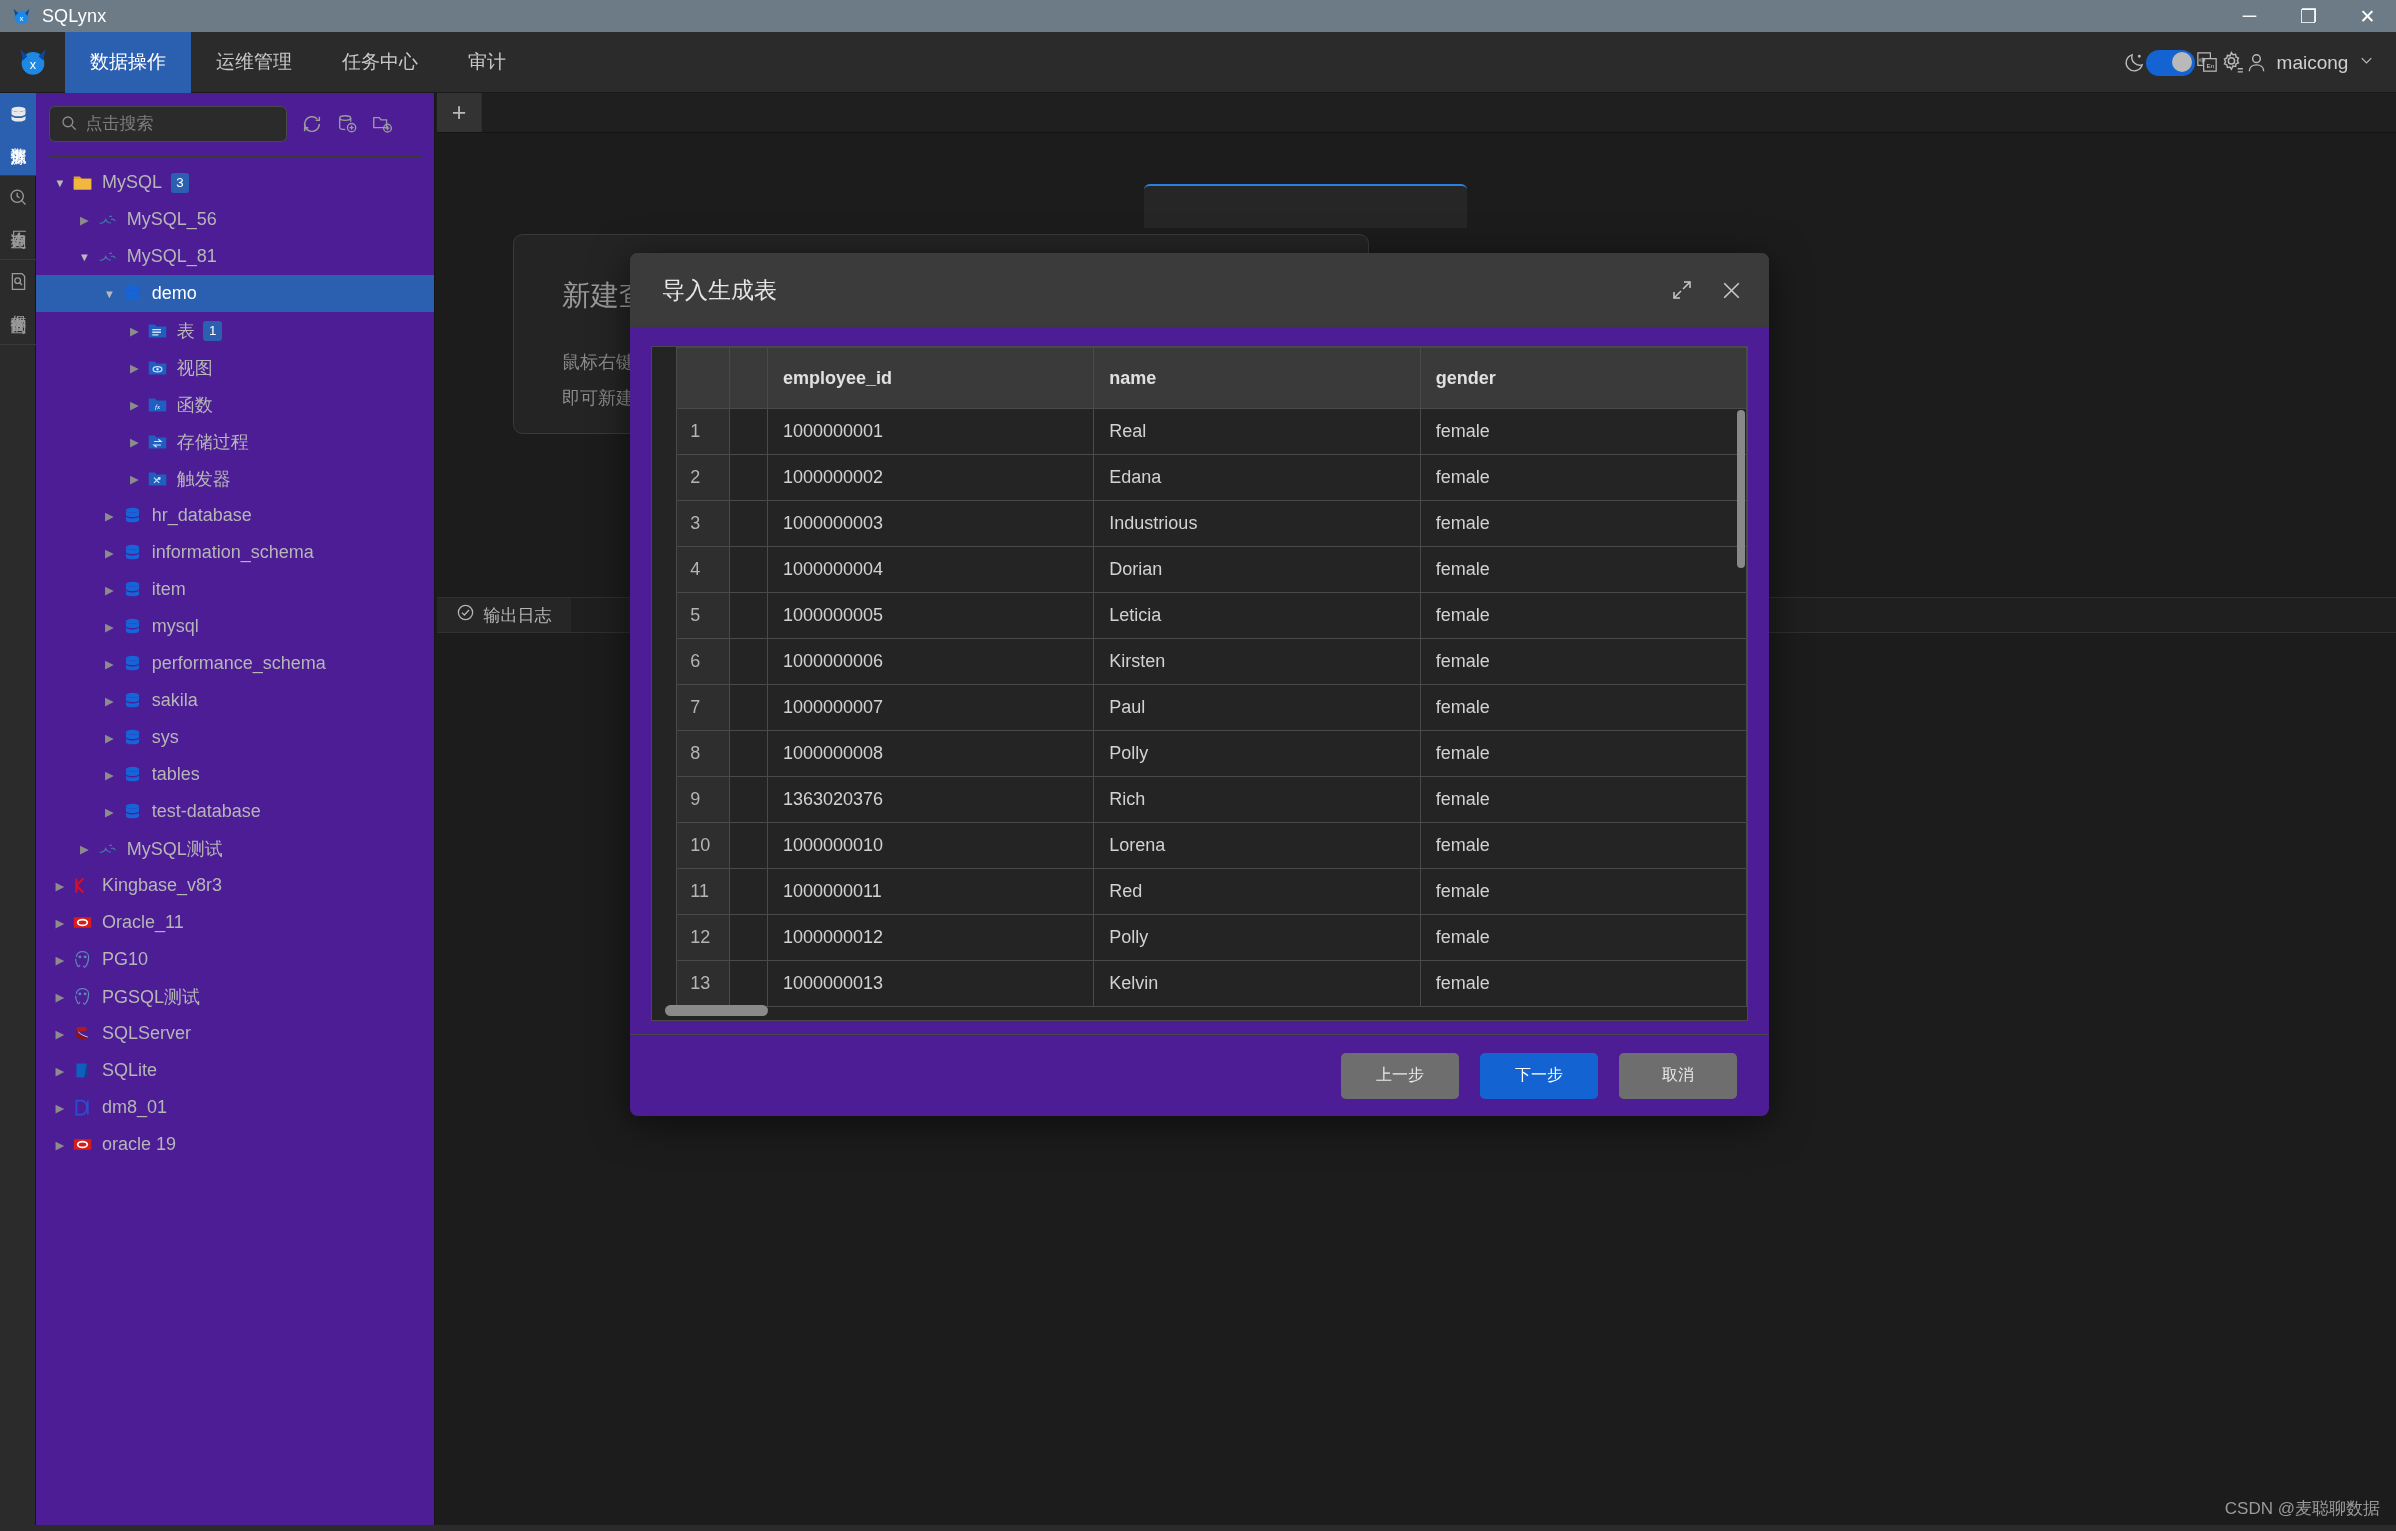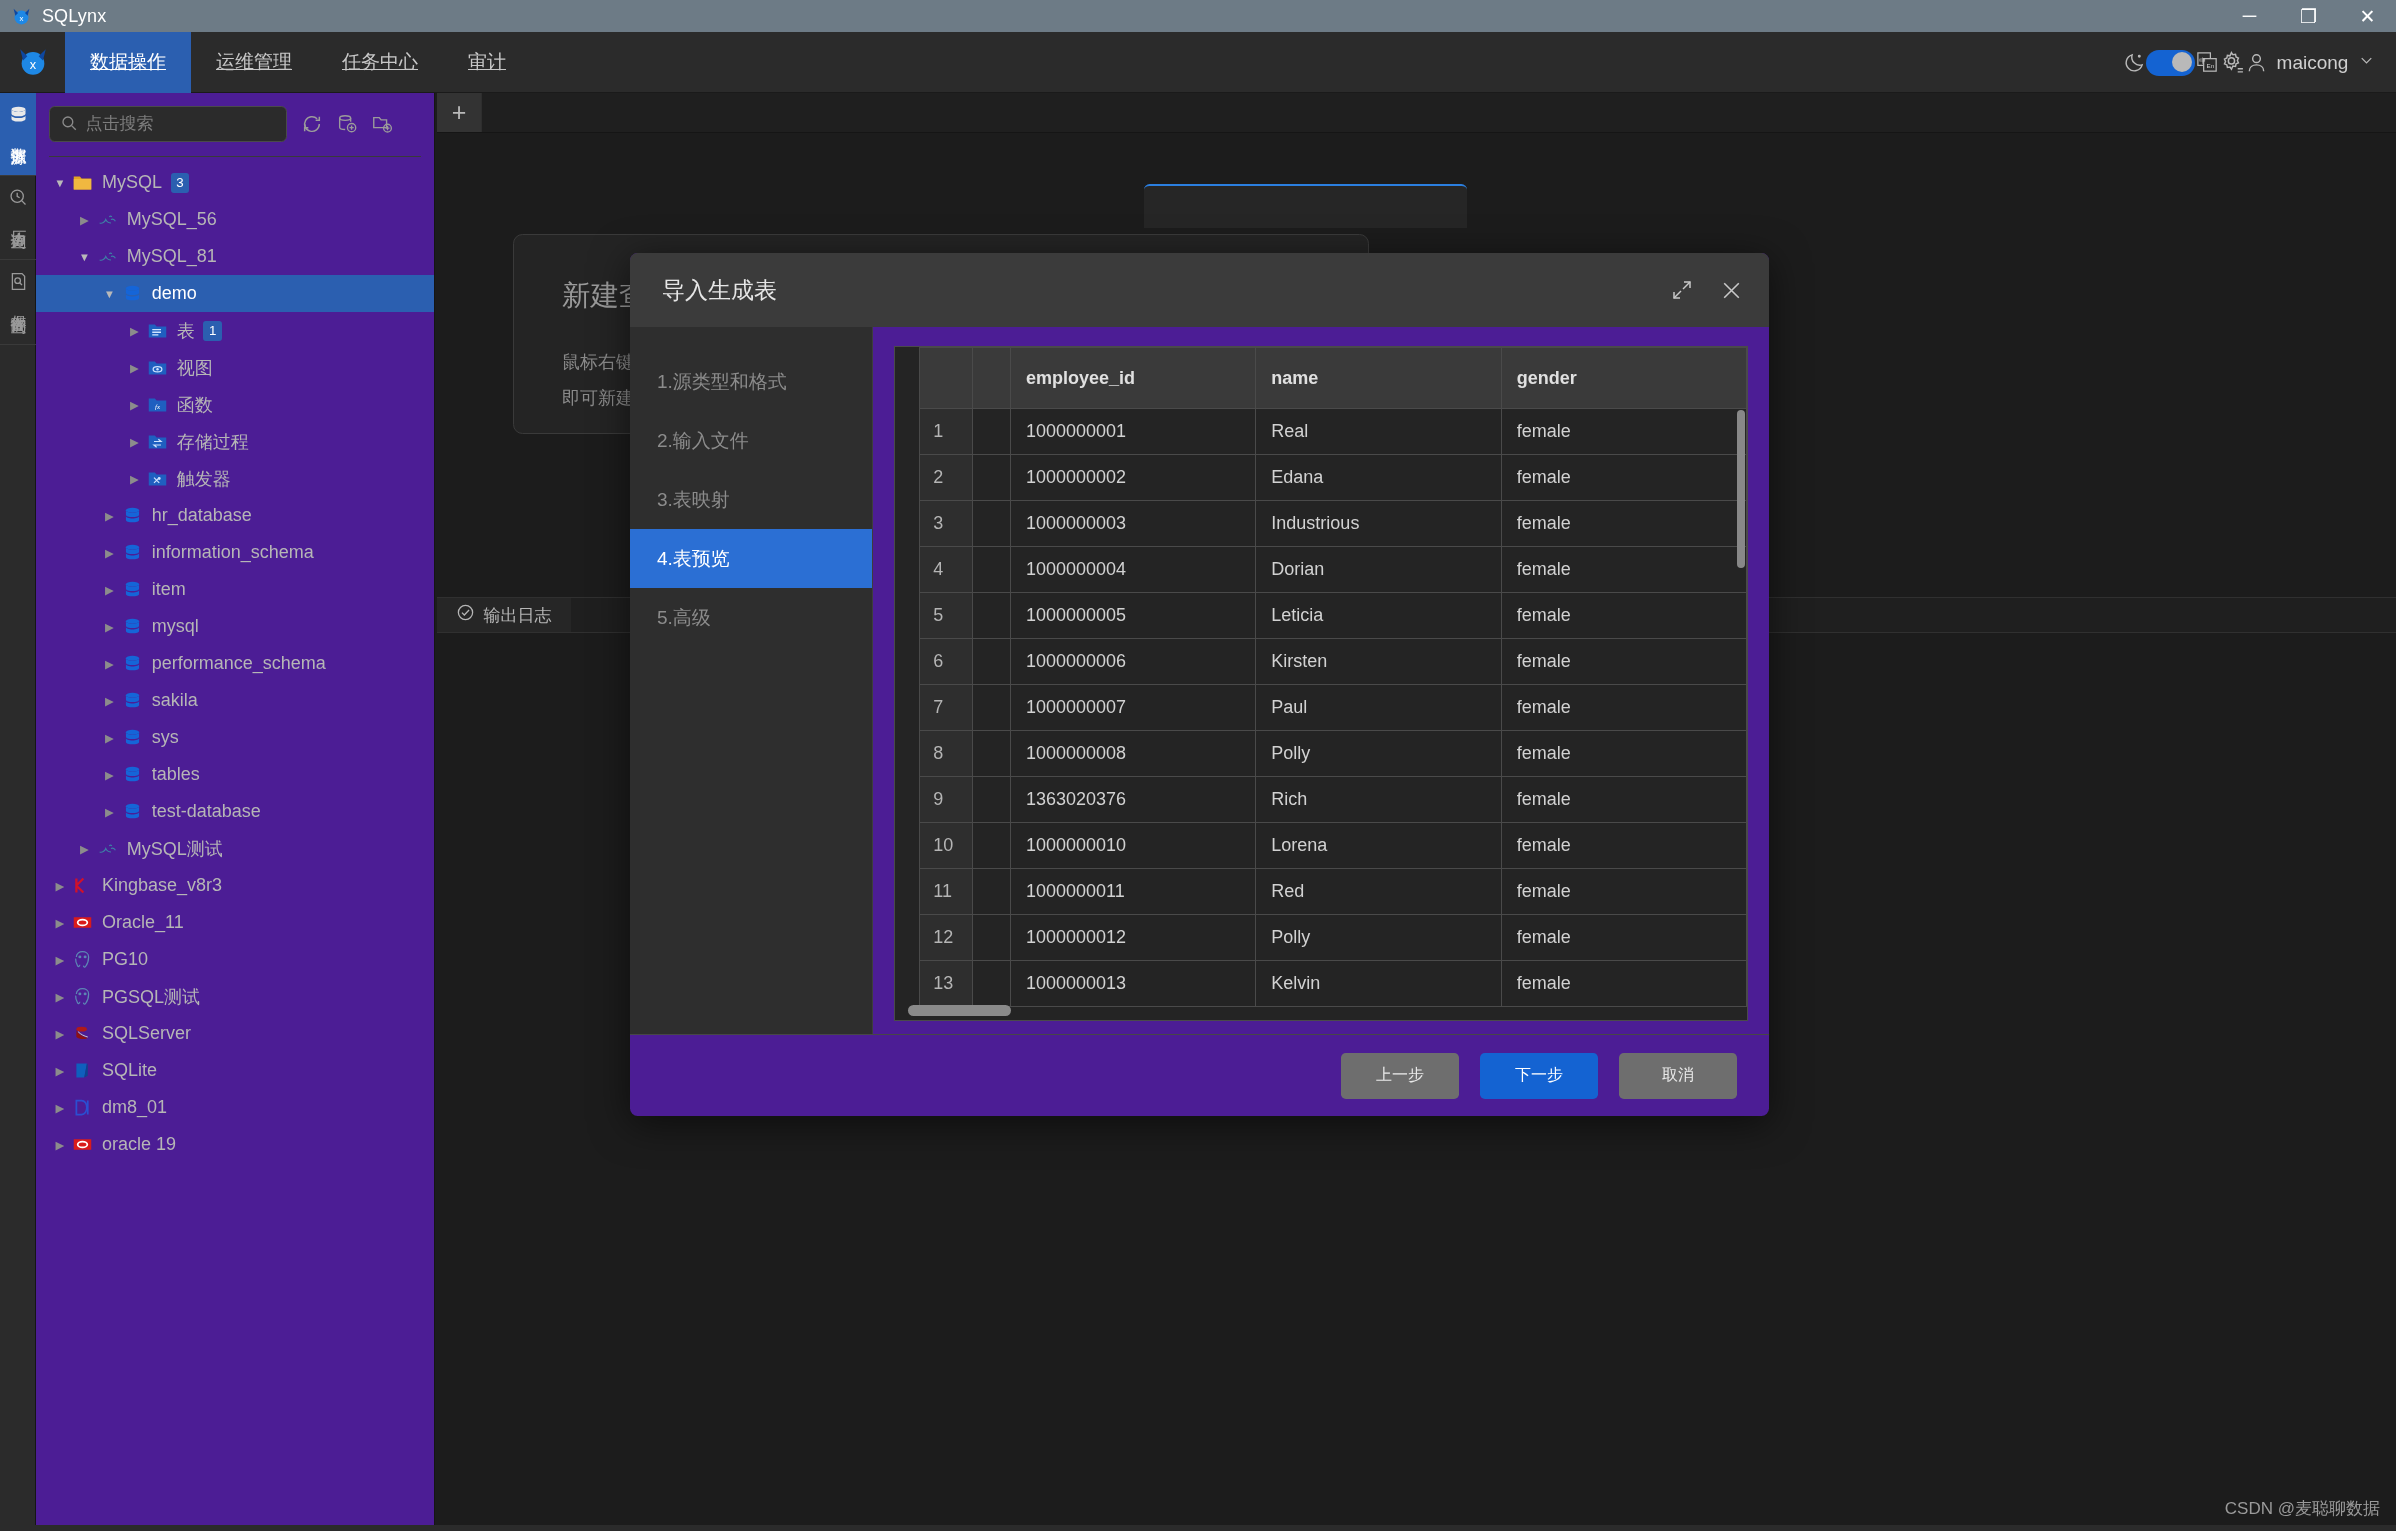--- a/index.html
+++ b/index.html
@@ -23,21 +23,21 @@
 
   
   #appheader {
     height: 61px; background: #2b2b2b; display: flex; align-items: center;
     border-bottom: 1px solid #1a1a1a; position: relative;
   }
   #appheader .brand { width: 65px; display: flex; align-items: center; justify-content: center; }
   .nav-tabs { display: flex; height: 61px; align-items: stretch; }
   .nav-tab {
     display: flex; align-items: center; padding: 8px 25px; color: #c8c8c8;
-    font-size: 19px; cursor: pointer; text-decoration: underline;
+    font-size: 19px; cursor: pointer;
   }
   .nav-tab.active { background: #2b5fb0; color: #ffffff; }
   .header-right { position: absolute; right: 21px; top: 0; height: 61px; display: flex; align-items: center; gap: 0; }
   .hdr-icon { color: #b9b9b9; display: flex; align-items: center; cursor: pointer; }
   .toggle-pill {
     width: 49px; height: 26px; border-radius: 13.3px; background: #1463d2; position: relative; cursor: pointer;
   }
   .toggle-pill::after {
     content: ""; position: absolute; right: 2.9px; top: 2.9px; width: 20px; height: 20px;
     border-radius: 50%; background: #b9b9b9;
@@ -638,27 +638,20 @@
         </svg>
       </span>
       <span class="dlg-ic">
         <svg width="25" height="25" viewBox="0 0 24 24" fill="none" stroke="#c9c9c9" stroke-width="1.5">
           <path d="M5 5l14 14M19 5L5 19"></path>
         </svg>
       </span>
     </div>
   </div>
   <div id="dlg-body">
-    <div id="steps">
-      <div class="step">1.源类型和格式</div>
-      <div class="step">2.输入文件</div>
-      <div class="step">3.表映射</div>
-      <div class="step active">4.表预览</div>
-      <div class="step">5.高级</div>
-    </div>
     <div id="preview-wrap">
       <div id="tbl-frame">
         <table class="preview">
           <thead>
             <tr>
               <th class="rownum"></th>
               <th class="gap"></th>
               <th>employee_id</th>
               <th>name</th>
               <th>gender</th>

